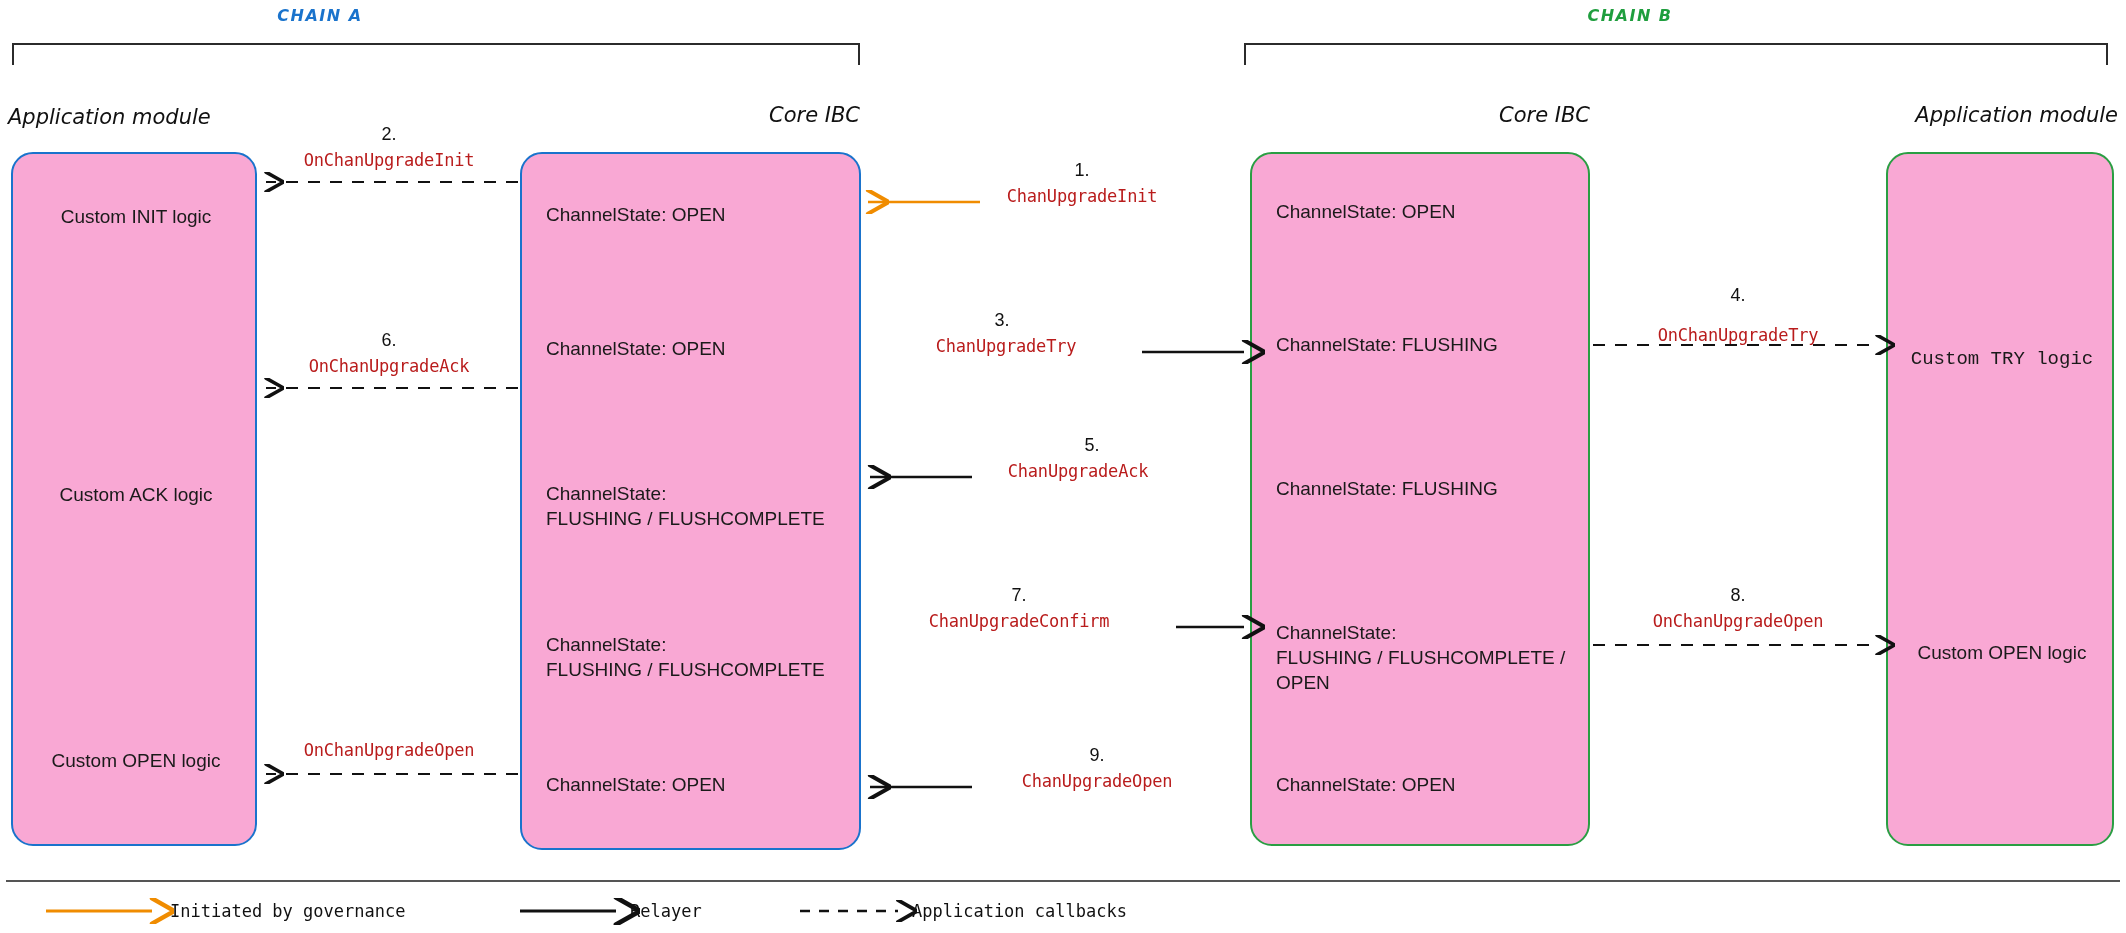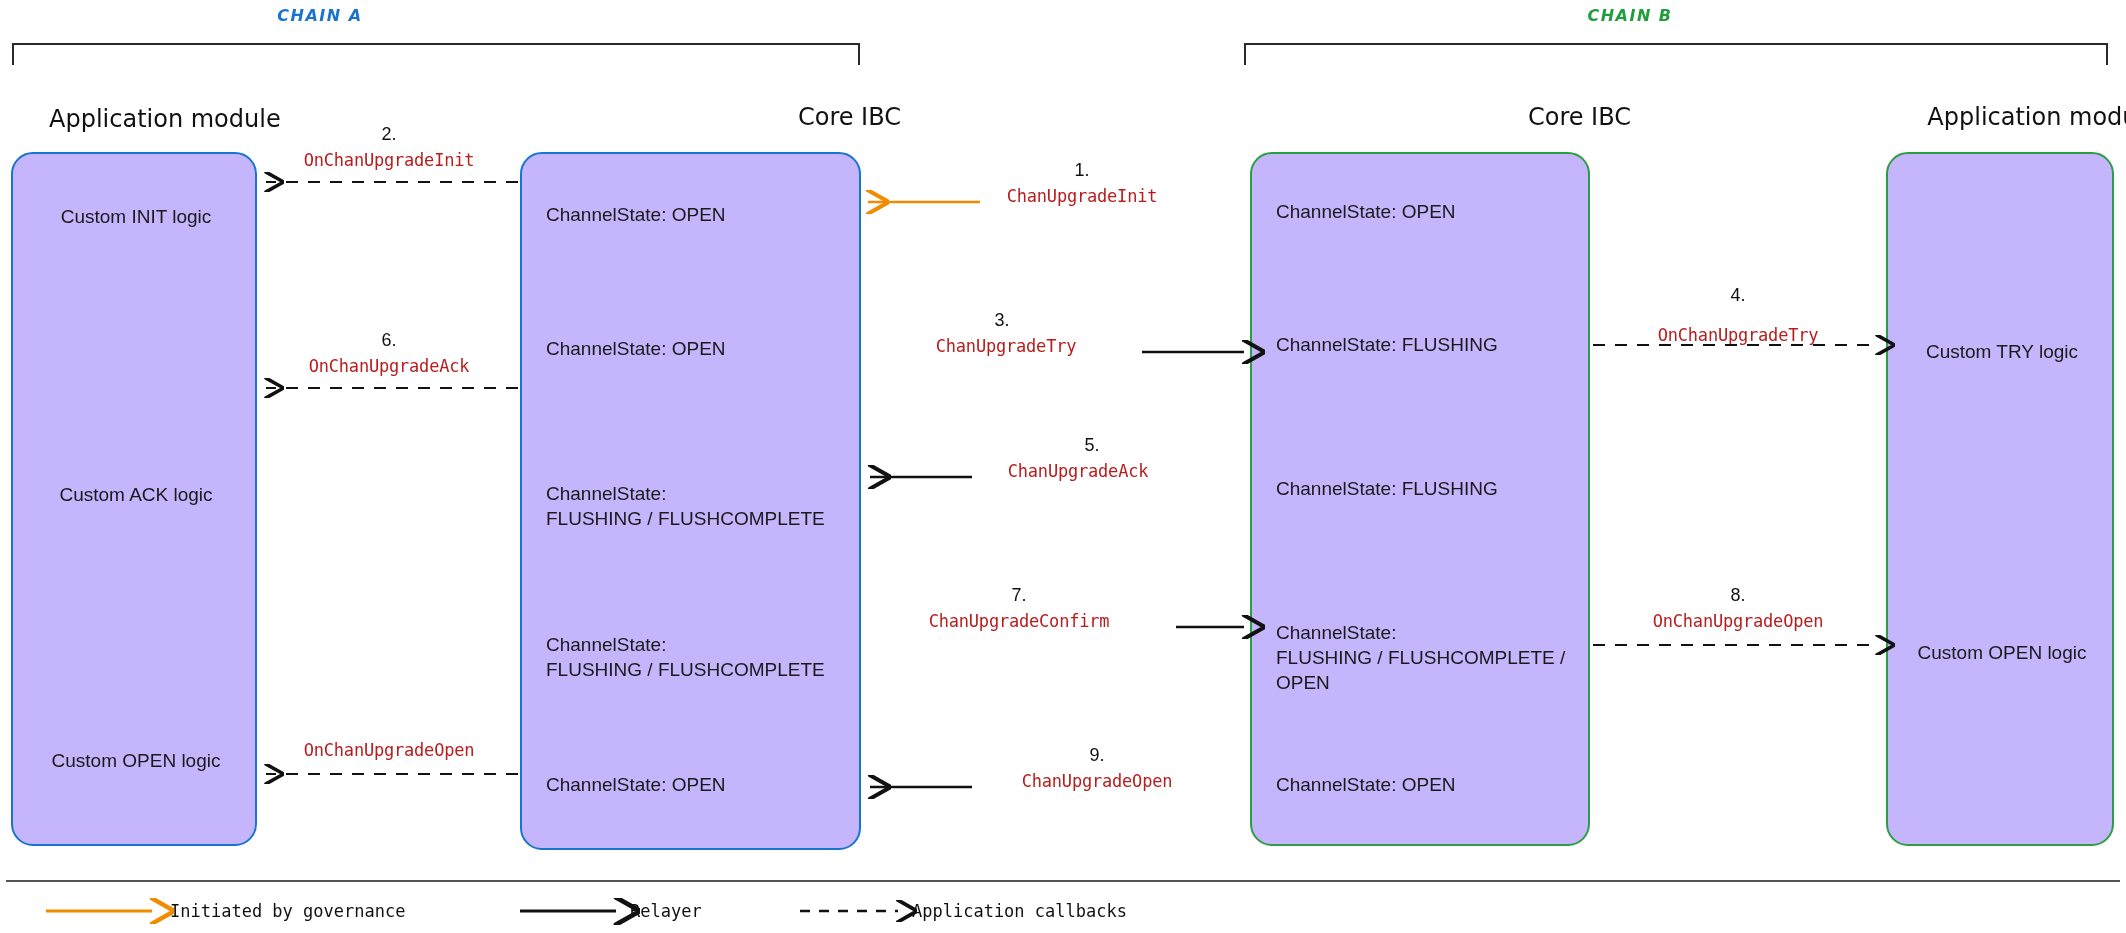--- a/index.html
+++ b/index.html
@@ -35,31 +35,31 @@
   .bracket {
     border-top: 2.5px solid #2b2b2b;
     border-left: 2.5px solid #2b2b2b;
     border-right: 2.5px solid #2b2b2b;
     height: 22px;
   }
 
   
   .col-caption {
     font-family: "DejaVu Sans", sans-serif;
-    font-size: 24px;
+    font-size: 21px;
+    font-style: italic;
     color: #111111;
     white-space: nowrap;
-    margin-left: 41px;
   }
   .col-caption.centered { text-align: right; }
 
   
   .module-box {
     border-radius: 22px;
-    background: #c4b5fd;
+    background: #f9a8d4;
   }
   .box-blue { border: 2.6px solid #1a73cc; }
   .box-green { border: 2.6px solid #2a9e43; }
 
   
   .box-label {
     position: absolute;
     font-family: "Liberation Sans", sans-serif;
     font-size: 19px;
     color: #1a1a1a;
@@ -143,21 +143,21 @@
     <div class="box-label" style="left:24px; top:322px;">ChannelState: FLUSHING</div>
     <div class="box-label" style="left:24px; top:466px;">ChannelState:
 FLUSHING / FLUSHCOMPLETE /
 OPEN</div>
     <div class="box-label" style="left:24px; top:618px;">ChannelState: OPEN</div>
   </div>
 
   <div class="abs col-caption centered" style="left:1862px; top:103px; width:256px;">Application module</div>
 
   <div class="abs module-box box-green" style="left:1886px; top:152px; width:228px; height:694px;">
-    <div class="box-label ctr" style="left:0; top:185px; width:228px;">Custom TRY logic</div>
+    <div class="box-label ctr" style="left:0; top:193px; width:228px;font-family:Liberation Mono, monospace;">Custom TRY logic</div>
     <div class="box-label ctr" style="left:0; top:486px; width:228px;">Custom OPEN logic</div>
   </div>
 
   <div class="arrow-wrap" style="left:862px; top:160px; width:388px; height:70px;">
     <div class="arrow-num" style="left:120px; top:0px; width:200px;">1.</div>
     <div class="arrow-caption" style="left:120px; top:26px; width:200px;">ChanUpgradeInit</div>
     <svg class="arrow-svg" style="left:0; top:30px;" width="120" height="24" viewBox="0 0 120 24">
       <defs>
         <marker id="ah-orange-l" markerWidth="9" markerHeight="9" refX="8" refY="4.5" orient="auto" markerUnits="strokeWidth">
           <path d="M8,0 L0,4.5 L8,9" fill="none" stroke="#f08c00" stroke-width="1.6" stroke-linecap="round" stroke-linejoin="round"></path>

